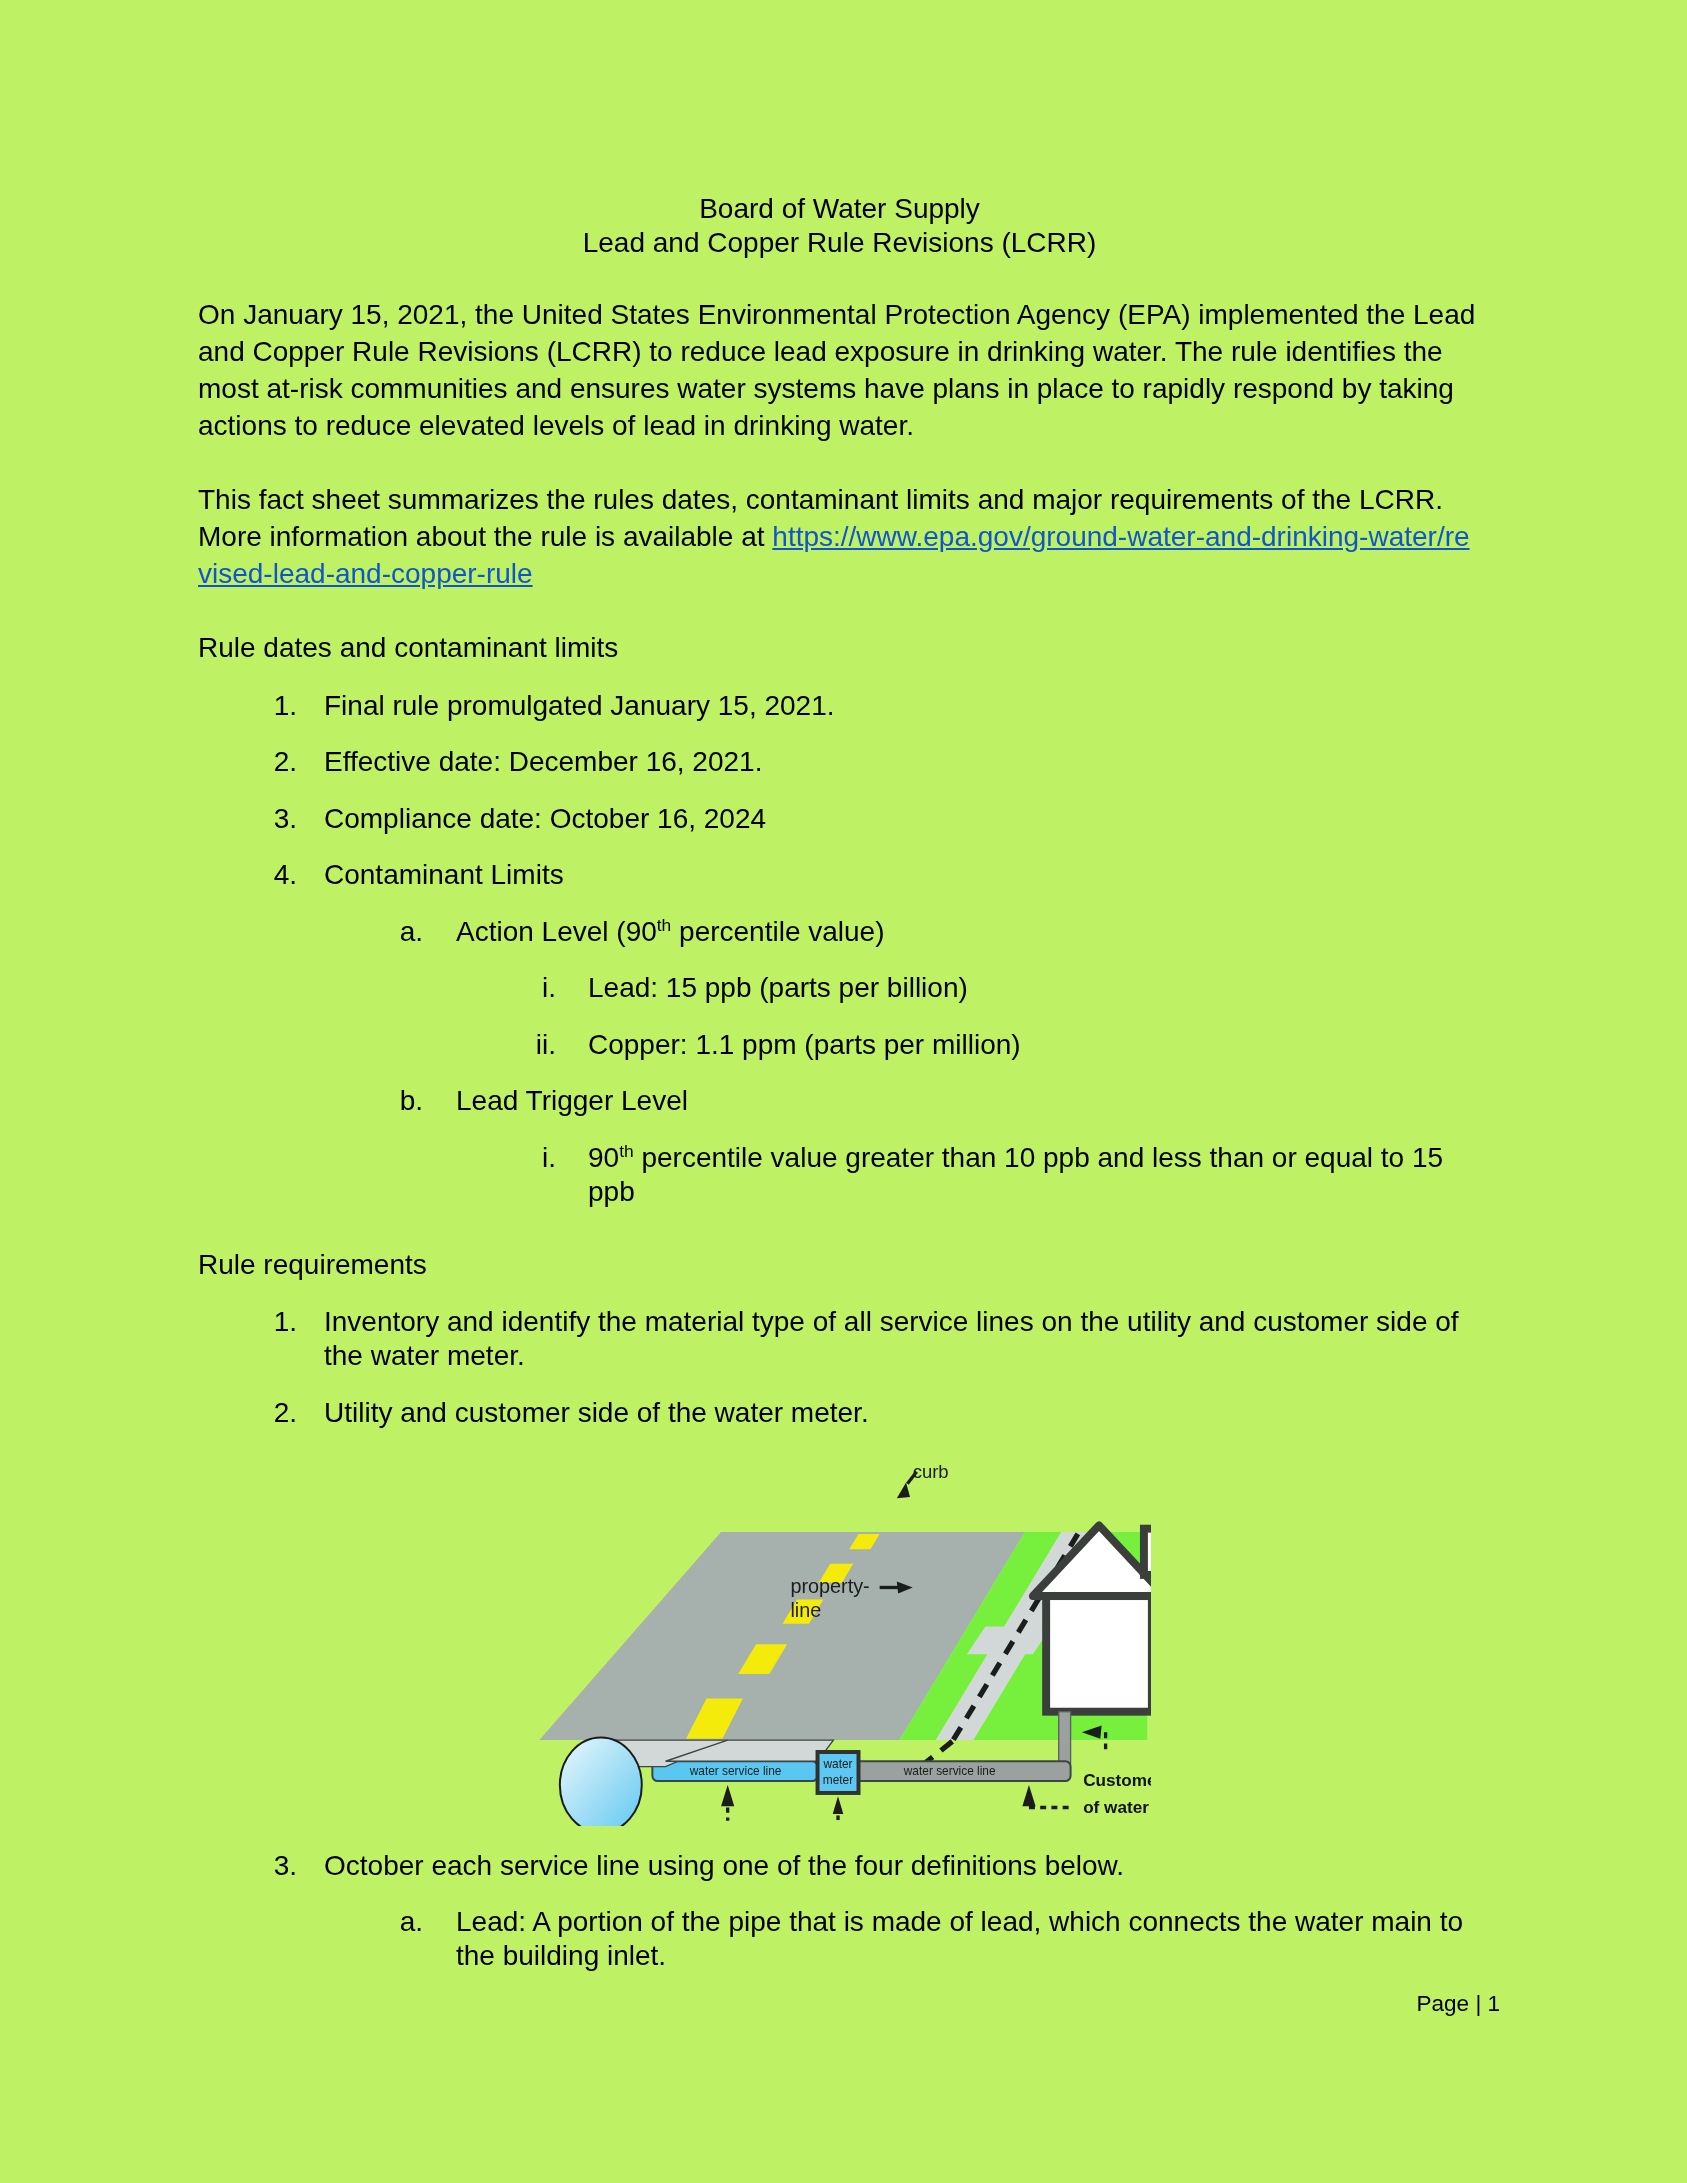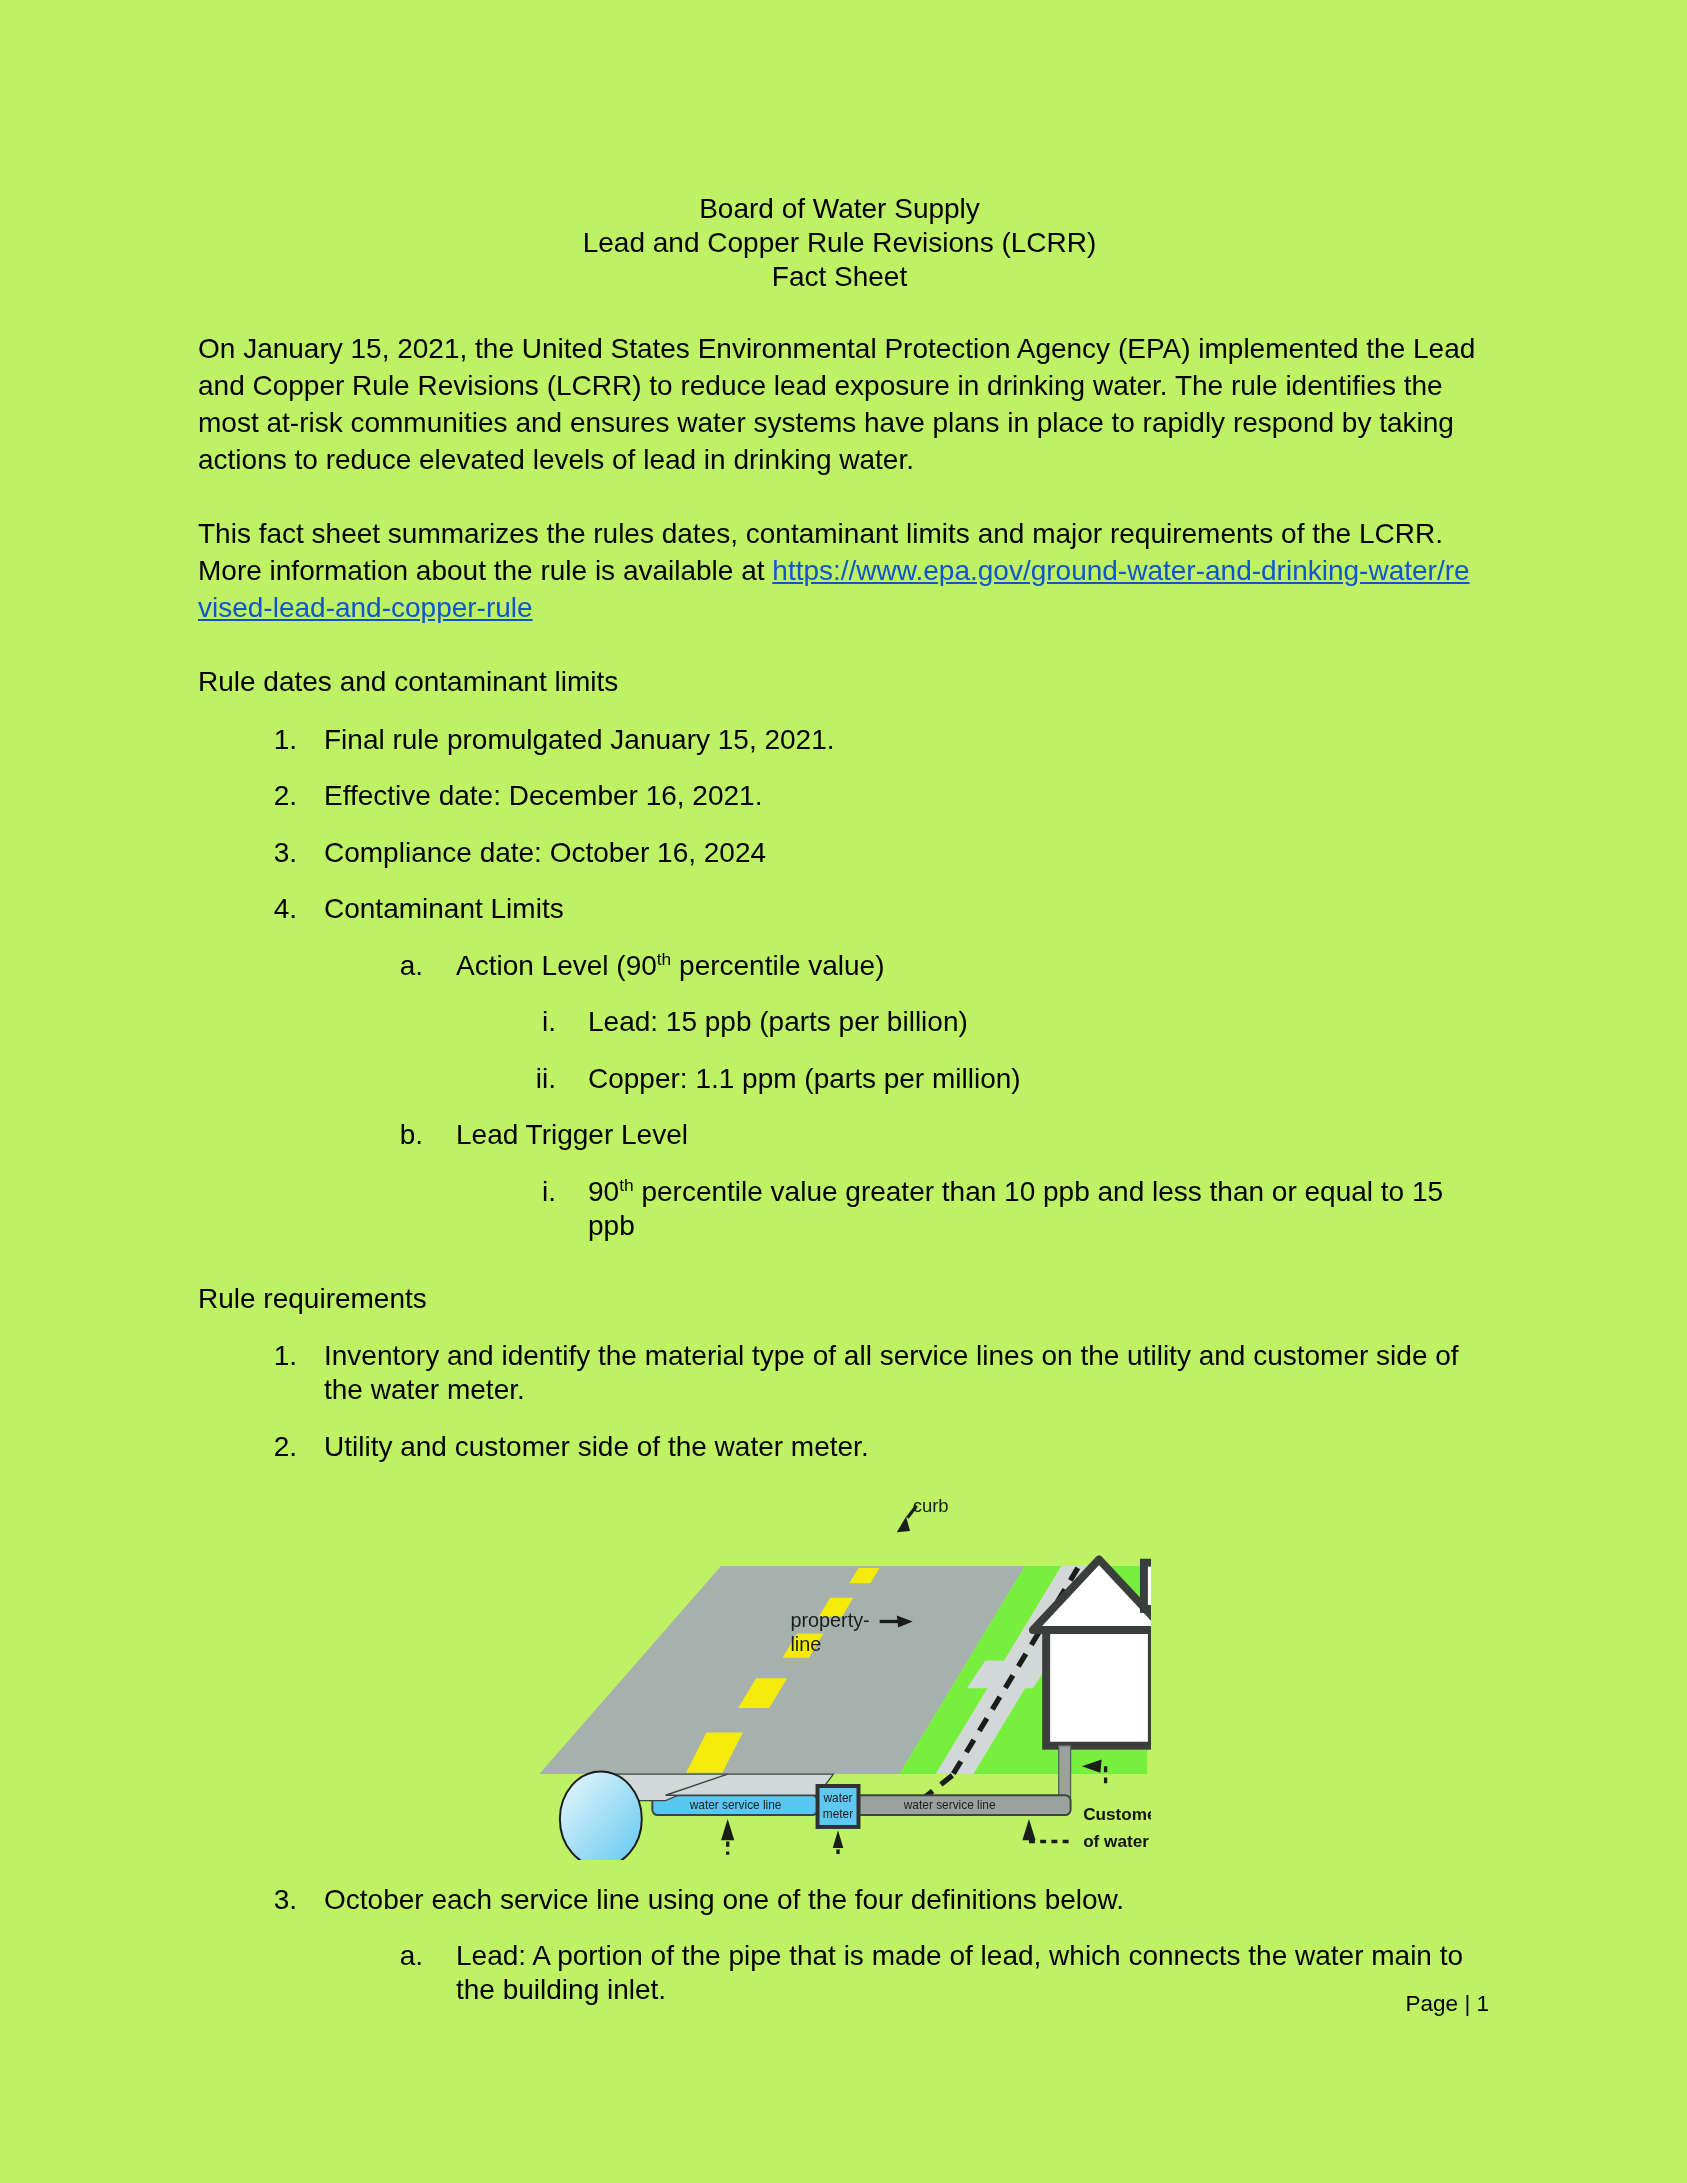--- a/index.html
+++ b/index.html
@@ -92,38 +92,37 @@
   .figure {
     margin-top: 26.5px;
     display: flex;
     justify-content: center;
   }
   .figure svg { display: block; }
 
   
   .footer {
     position: absolute;
-    right: 198px;
+    right: 187px;
     top: 1991px;
     font-size: 22.5px;
     color: #000;
     text-align: right;
   }
 </style>
 </head>
 <body>
 
 <div class="page">
 
   <div class="content">
 
     <div class="title-block">
       <span class="title-line">Board of Water Supply</span>
       <span class="title-line">Lead and Copper Rule Revisions (LCRR)</span>
-      <span class="title-line">Fact Sheet</span>
     </div>
 
     <p class="para first">On January 15, 2021, the United States Environmental Protection Agency (EPA) implemented the Lead and Copper Rule Revisions (LCRR) to reduce lead exposure in drinking water.  The rule identifies the most at-risk communities and ensures water systems have plans in place to rapidly respond by taking actions to reduce elevated levels of lead in drinking water.</p>
 
     <p class="para"><span>This fact sheet summarizes the rules dates, contaminant limits and major requirements of the LCRR.  More information about the rule is available at </span><a class="link" href="#">https://www.epa.gov/ground-water-and-drinking-water/revised-lead-and-copper-rule</a></p>
 
     <div class="section-heading"><span class="u">Rule dates and contaminant limits</span></div>
 
     <div class="lvl1">
       <span class="marker">1.</span>

